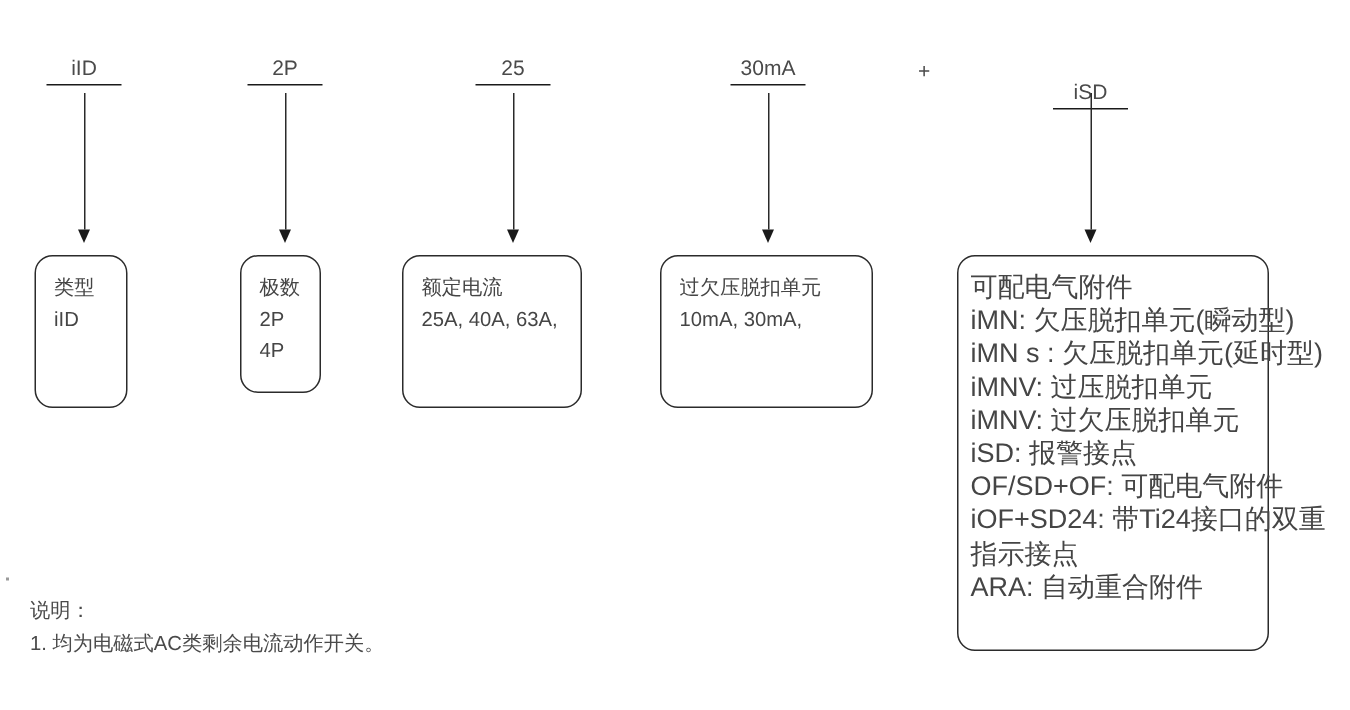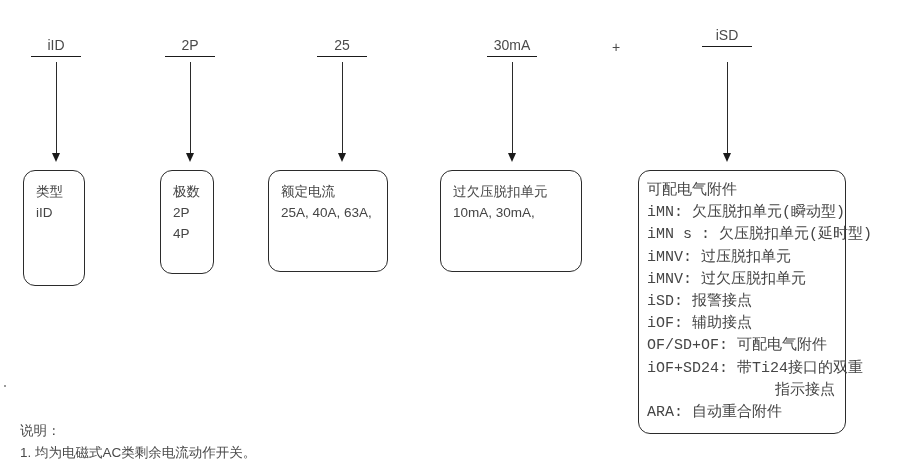--- a/index.html
+++ b/index.html
@@ -80,36 +80,33 @@
   .box-inner {
     padding: 10px 10px 0 12px;
   }
   .box-line {
     font-size: 13.5px;
     line-height: 21px;
     color: #454545;
     white-space: nowrap;
   }
   .box-line.indent-right {
-    text-align: right;
     padding-right: 4px;
   }
   .box.tall .box-inner {
     padding: 9px 6px 0 8px;
   }
   .box.tall .box-line {
-    font-size: 15px;
+    font-size: 18px;
     line-height: 22.2px;
-    font-family: Liberation Mono, monospace;
   }
 
   
   .notes {
     position: absolute;
-    margin-top: 24px;
   }
   .note-line {
     font-size: 13.5px;
     line-height: 22px;
     color: #4a4a4a;
     white-space: nowrap;
   }
   .stray-dot {
     position: absolute;
     width: 2px;
@@ -137,21 +134,21 @@
     <div class="code-rule"></div>
   </div>
 
   <div class="code-col" style="left:487px; top:36px; width:50px;">
     <div class="code-label">30mA</div>
     <div class="code-rule"></div>
   </div>
 
   <div class="plus-sign" style="left:612px; top:38px;">+</div>
 
-  <div class="code-col" style="left:702px; top:26px; width:50px;">
+  <div class="code-col" style="left:702px; top:52px; width:50px;">
     <div class="code-label">iSD</div>
     <div class="code-rule"></div>
   </div>
 
   <div class="arrow" style="left:52px; top:62px; height:100px;">
     <div class="stem" style="height:91px;"></div>
     <div class="head" style="top:91px;"></div>
   </div>
 
   <div class="arrow" style="left:186px; top:62px; height:100px;">
@@ -167,28 +164,28 @@
   <div class="arrow" style="left:508px; top:62px; height:100px;">
     <div class="stem" style="height:91px;"></div>
     <div class="head" style="top:91px;"></div>
   </div>
 
   <div class="arrow" style="left:723px; top:62px; height:100px;">
     <div class="stem" style="height:91px;"></div>
     <div class="head" style="top:91px;"></div>
   </div>
 
-  <div class="box" style="left:23px; top:170px; width:62px; height:116px;">
+  <div class="box" style="left:23px; top:170px; width:62px; height:102px;">
     <div class="box-inner">
       <div class="box-line">类型</div>
       <div class="box-line">iID</div>
     </div>
   </div>
 
-  <div class="box" style="left:160px; top:170px; width:54px; height:104px;">
+  <div class="box" style="left:160px; top:170px; width:54px; height:92px;">
     <div class="box-inner">
       <div class="box-line">极数</div>
       <div class="box-line">2P</div>
       <div class="box-line">4P</div>
     </div>
   </div>
 
   <div class="box" style="left:268px; top:170px; width:120px; height:102px;">
     <div class="box-inner">
       <div class="box-line">额定电流</div>
@@ -204,21 +201,20 @@
   </div>
 
   <div class="box tall" style="left:638px; top:170px; width:208px; height:264px;">
     <div class="box-inner">
       <div class="box-line">可配电气附件</div>
       <div class="box-line">iMN: 欠压脱扣单元(瞬动型)</div>
       <div class="box-line">iMN s : 欠压脱扣单元(延时型)</div>
       <div class="box-line">iMNV: 过压脱扣单元</div>
       <div class="box-line">iMNV: 过欠压脱扣单元</div>
       <div class="box-line">iSD: 报警接点</div>
-      <div class="box-line">iOF: 辅助接点</div>
       <div class="box-line">OF/SD+OF: 可配电气附件</div>
       <div class="box-line">iOF+SD24: 带Ti24接口的双重</div>
       <div class="box-line indent-right">指示接点</div>
       <div class="box-line">ARA: 自动重合附件</div>
     </div>
   </div>
 
   <div class="stray-dot" style="left:4px; top:385px;"></div>
 
   <div class="notes" style="left:20px; top:396px;">

